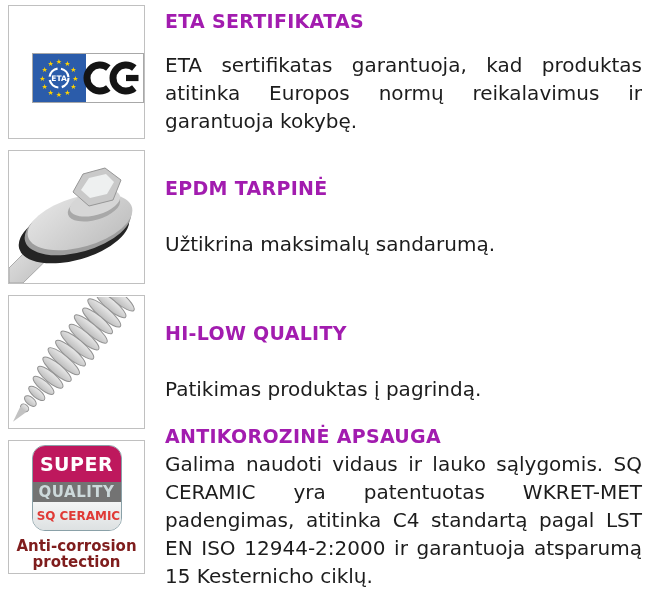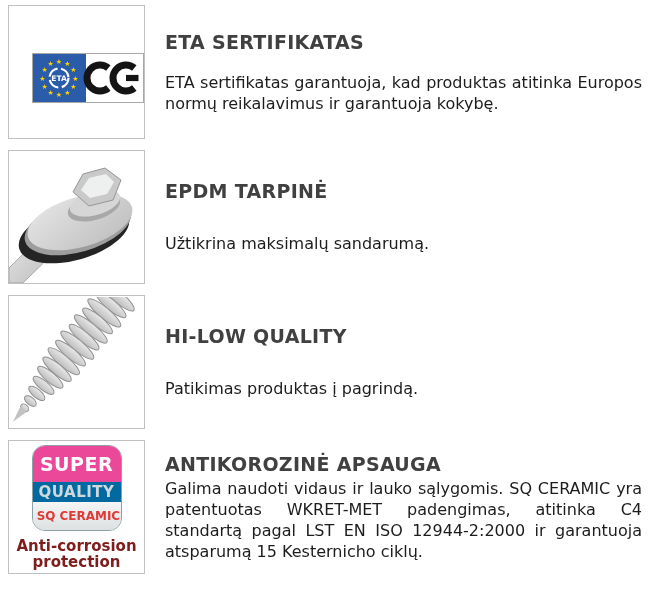--- a/index.html
+++ b/index.html
@@ -14,44 +14,44 @@
     width:137px;height:134px;box-sizing:border-box;
     border:1px solid #c0c0c0;background:#ffffff;
     display:flex;align-items:center;justify-content:center;
     flex:0 0 auto;overflow:hidden;
   }
   .textcol{
     margin-left:20px;width:477px;
     display:flex;flex-direction:column;justify-content:center;
   }
   .feature-heading{
-    font-size:19px;font-weight:bold;color:#404040;
+    font-size:19px;font-weight:bold;color:#a21caf;
     letter-spacing:0.3px;margin:0;line-height:23px;
   }
   .feature-body{
-    font-size:16px;line-height:21px;margin:0;
+    font-size:20px;line-height:28px;margin:0;
     text-align:justify;color:#1c1c1c;
   }
   .row1 .feature-heading{margin-bottom:18px;}
   .row2 .feature-heading,.row3 .feature-heading{margin-bottom:30px;}
   .row4 .feature-heading{margin-bottom:2px;}
 
   
   .badge-wrap{display:flex;flex-direction:column;align-items:center;}
   .badge{
     width:88px;height:84px;border-radius:13px;overflow:hidden;
     border:1px solid #8aa1a8;display:flex;flex-direction:column;
   }
   .badge-top{
-    height:36px;background:#ec4899;display:flex;
+    height:36px;background:#be185d;display:flex;
     align-items:center;justify-content:center;
     color:#ffffff;font-weight:bold;font-size:19px;letter-spacing:0.5px;
   }
   .badge-mid{
-    height:20px;background:#0369a1;display:flex;
+    height:20px;background:#737373;display:flex;
     align-items:center;justify-content:center;
     color:#cdd9db;font-weight:bold;font-size:15px;letter-spacing:0.5px;
   }
   .badge-bottom{
     flex:1;background:linear-gradient(#f4f5f5,#dde1e2);display:flex;
     align-items:center;justify-content:flex-start;
     color:#e03a36;font-weight:bold;font-size:13px;
     transform-origin:center;white-space:nowrap;
   }
   .badge-bottom span{display:inline-block;transform:scaleX(0.92);}

